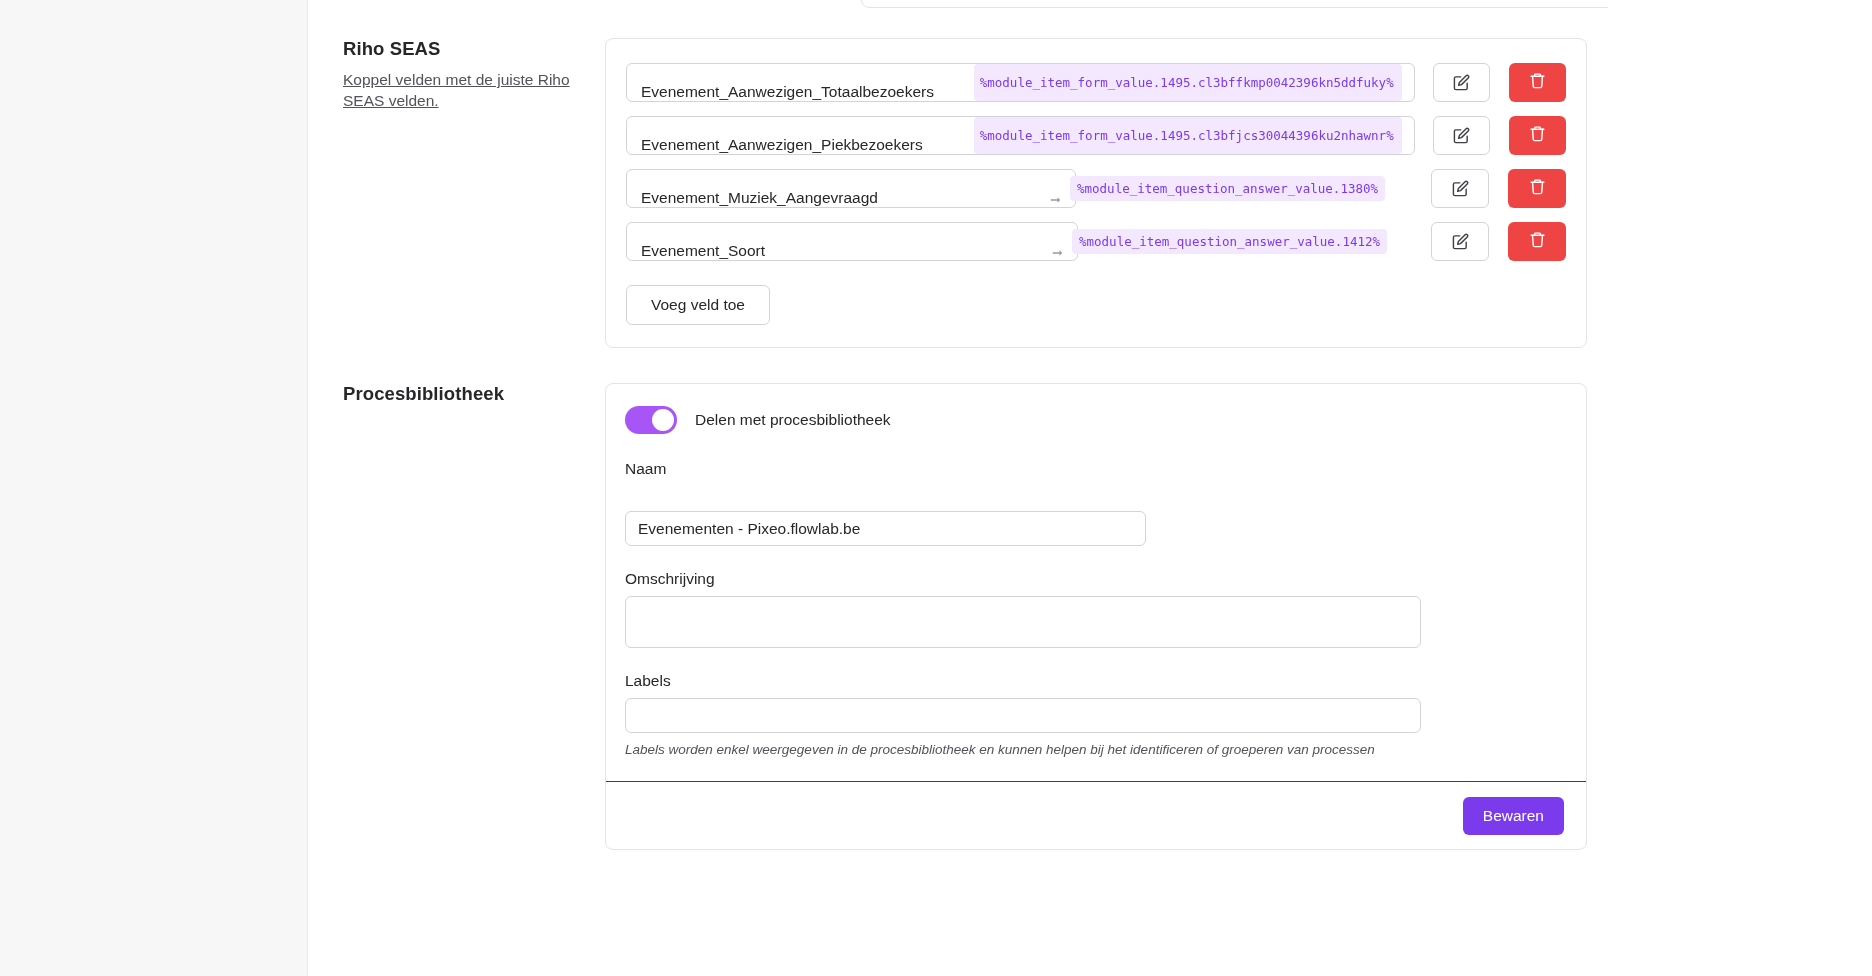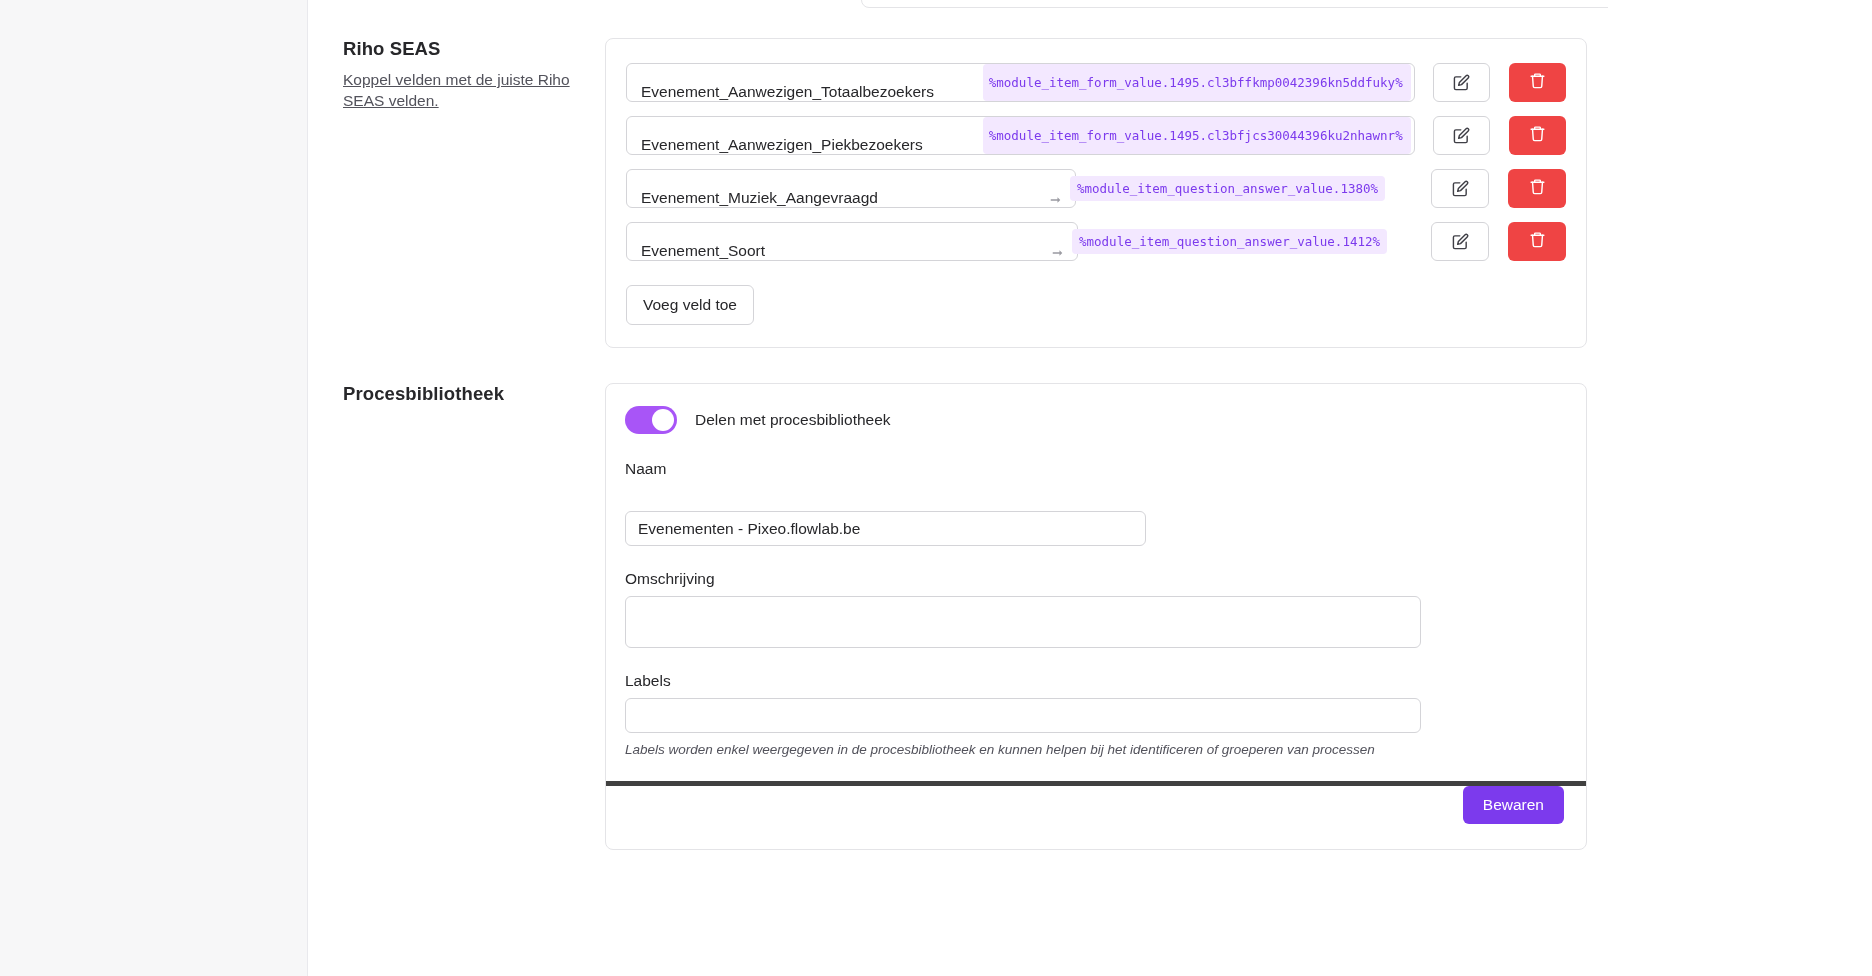--- a/index.html
+++ b/index.html
@@ -116,21 +116,21 @@
     font-family: "DejaVu Sans Mono", monospace;
     font-size: 12.5px;
     color: #7c3aed;
     background: #f3e8ff;
     border-radius: 4px;
     padding: 4px 6px;
     white-space: nowrap;
   }
   .token-outside {
     position: absolute;
-    right: 3px;
+    right: 12px;
     top: 0;
     height: 100%;
     display: flex;
     align-items: center;
     padding-right: 8px;
   }
   .map-row .token-after {
     font-family: "DejaVu Sans Mono", monospace;
     font-size: 12.5px;
     color: #7c3aed;
@@ -162,21 +162,21 @@
     background: #ef4444;
     display: flex;
     align-items: center;
     justify-content: center;
     margin-left: 19px;
     cursor: pointer;
     border: none;
   }
   .btn-outline {
     height: 40px;
-    padding: 0 16px;
+    padding: 0 24px;
     border: 1px solid #d4d4d8;
     border-radius: 6px;
     background: #ffffff;
     font-size: 15.5px;
     color: #27272a;
     font-family: "Liberation Sans", sans-serif;
     cursor: pointer;
     margin-top: 10px;
   }
 
@@ -243,23 +243,24 @@
   }
   #labels-input { width: 796px; }
   .help-text {
     font-size: 13.5px;
     color: #52525b;
     margin-top: 9px;
     font-style: italic;
   }
   .gap { height: 24px; }
   .card-footer {
-    border-top: 5px solid #404040;
+    border-top: 1px solid #404040;
     height: 68px;
     display: flex;
+    align-items: center;
     justify-content: flex-end;
     padding-right: 22px;
   }
   .btn-primary {
     height: 38px;
     padding: 0 20px;
     background: #7c3aed;
     color: #ffffff;
     border: none;
     border-radius: 6px;

